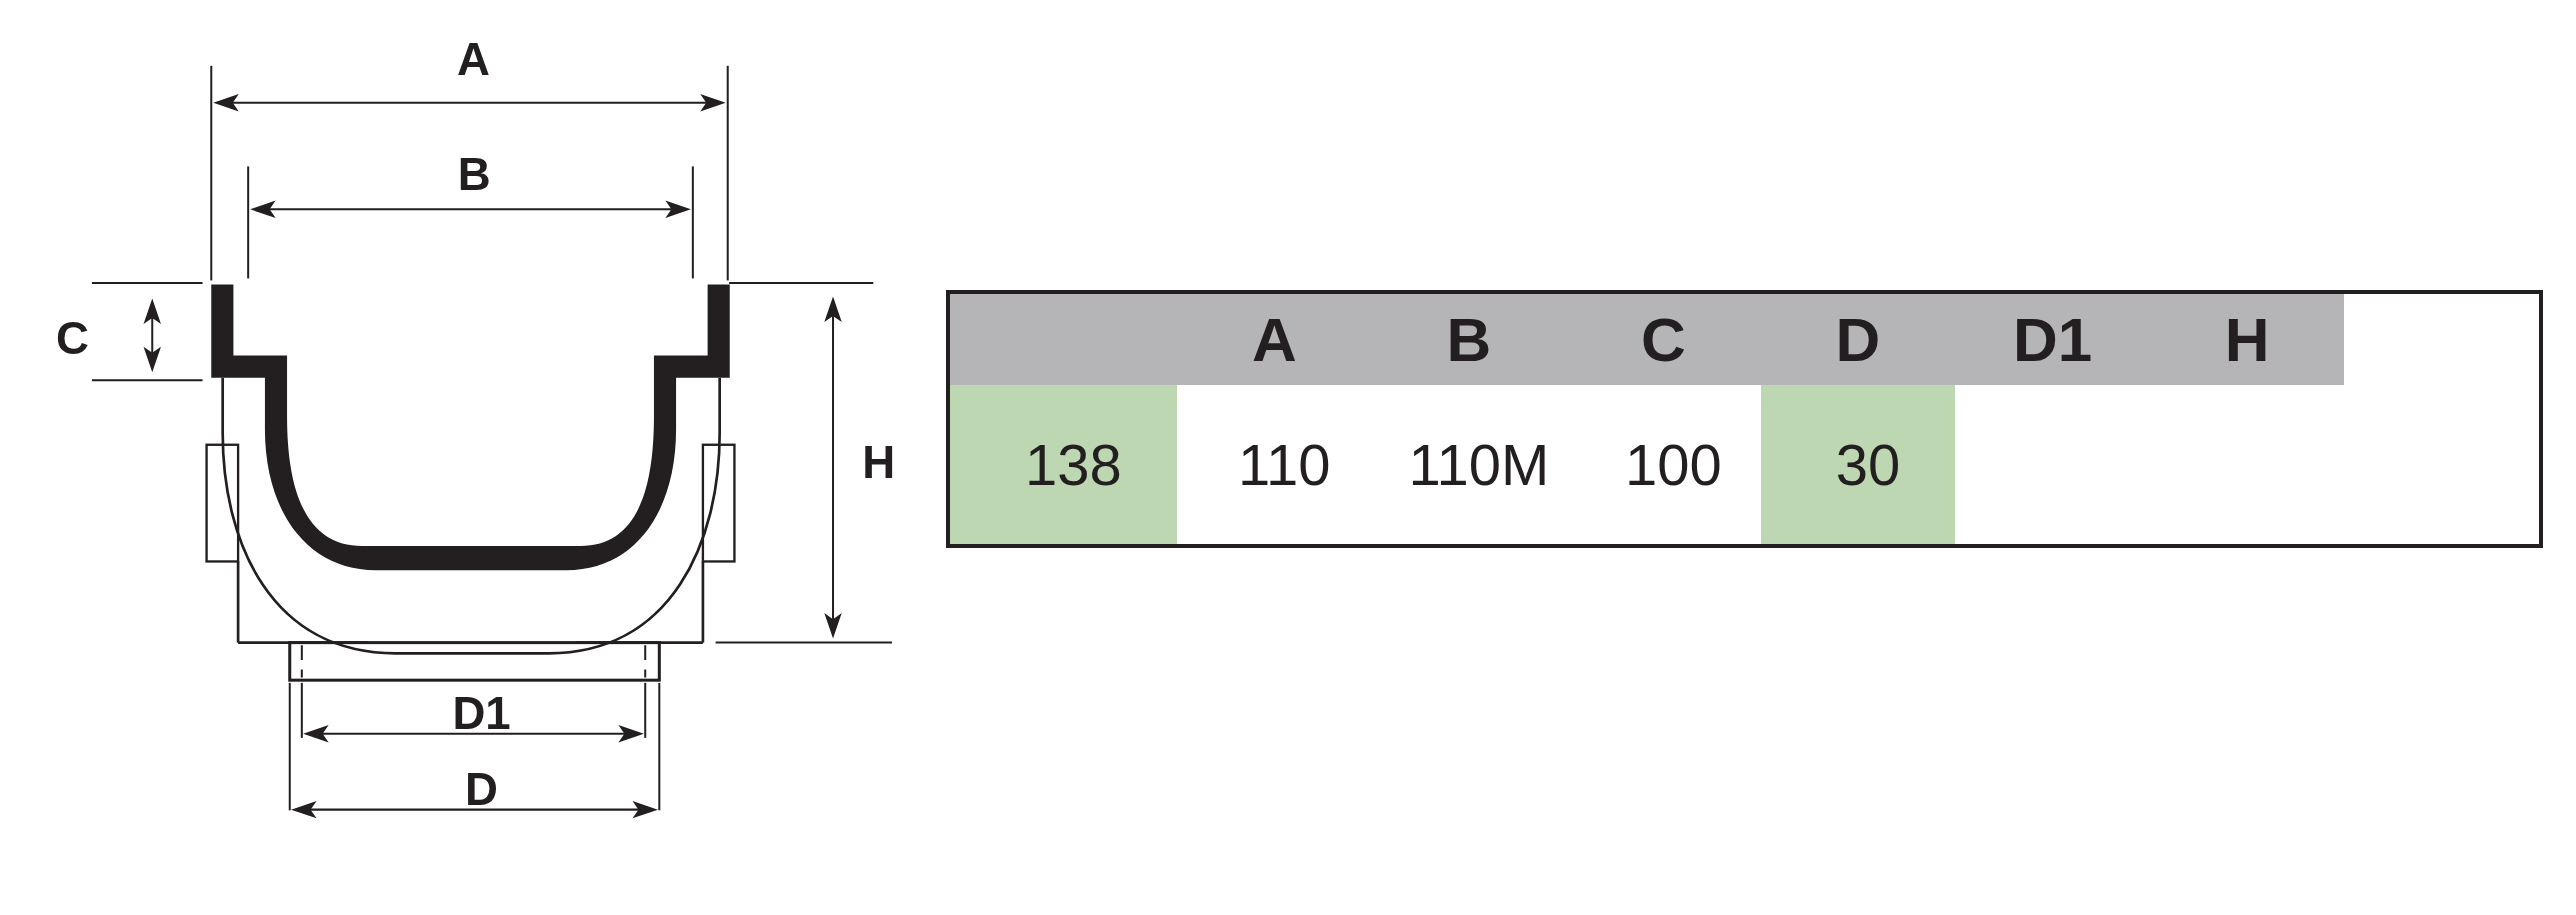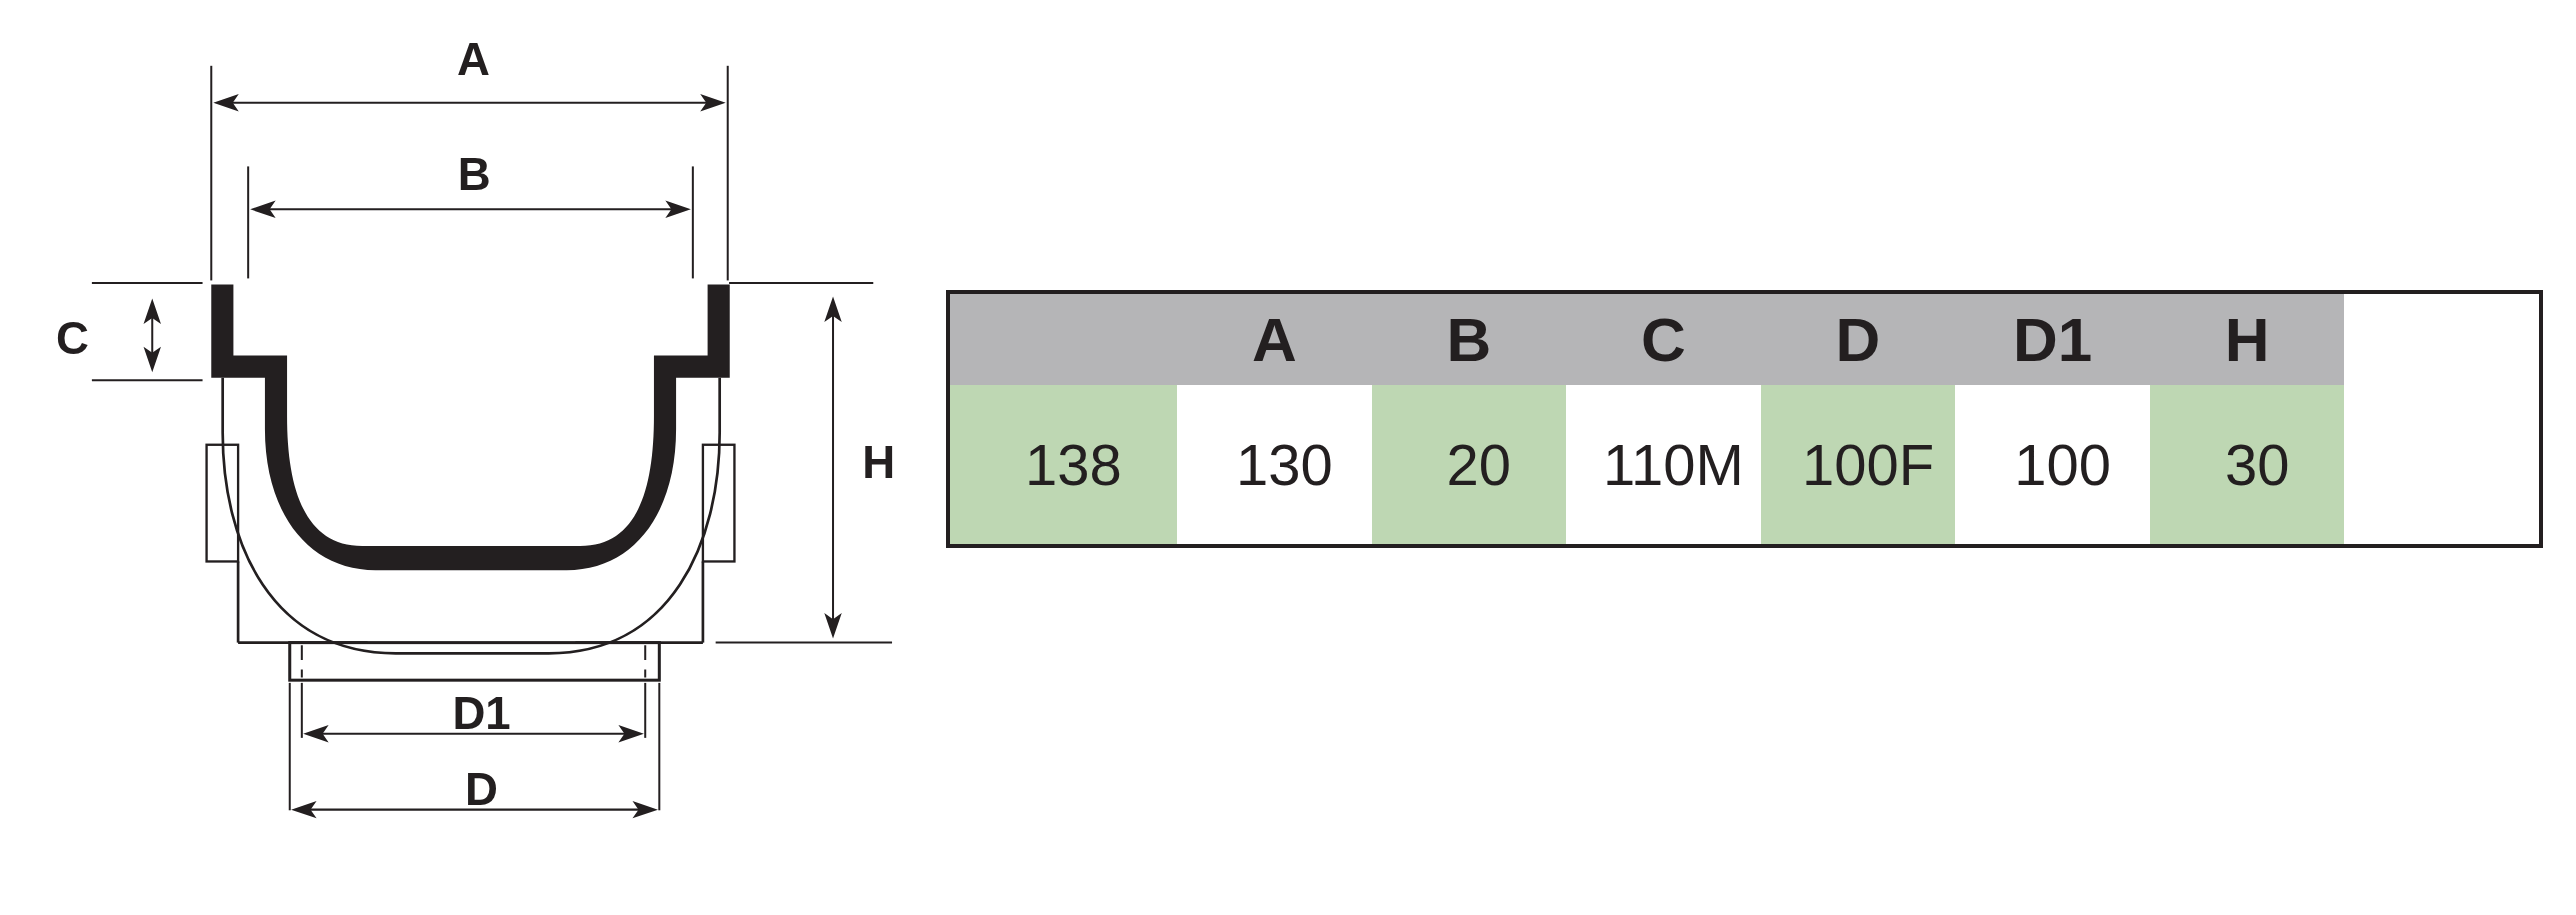--- a/index.html
+++ b/index.html
@@ -177,22 +177,20 @@
     <div class="cell head"></div>
     <div class="cell head">A</div>
     <div class="cell head">B</div>
     <div class="cell head">C</div>
     <div class="cell head">D</div>
     <div class="cell head">D1</div>
     <div class="cell head">H</div>
 
     <div class="cell val"></div>
     <div class="cell val green">138</div>
-    <div class="cell val">130</div>
-    <div class="cell val green">20</div>
+    <div class="cell val">110</div>
     <div class="cell val">110M</div>
-    <div class="cell val green">100F</div>
     <div class="cell val">100</div>
     <div class="cell val green">30</div>
   </div>
 
 </div>
 
 
 </body></html>

